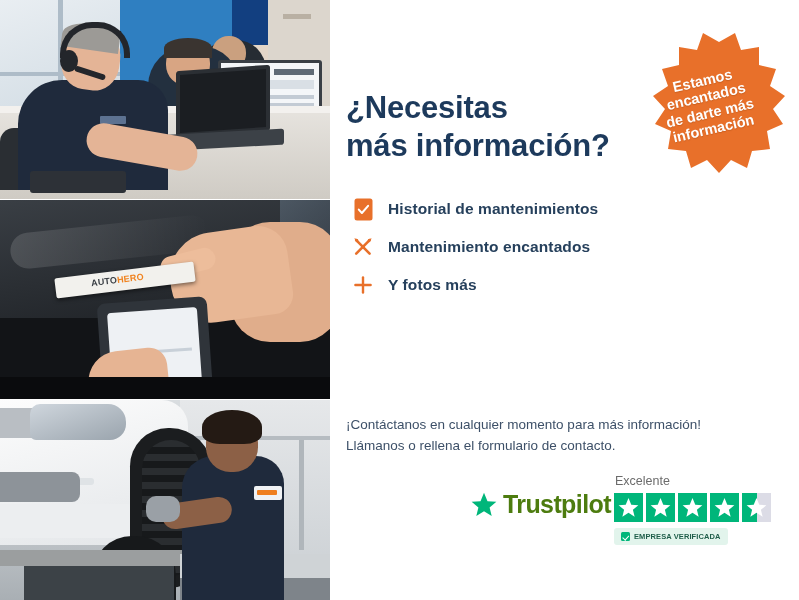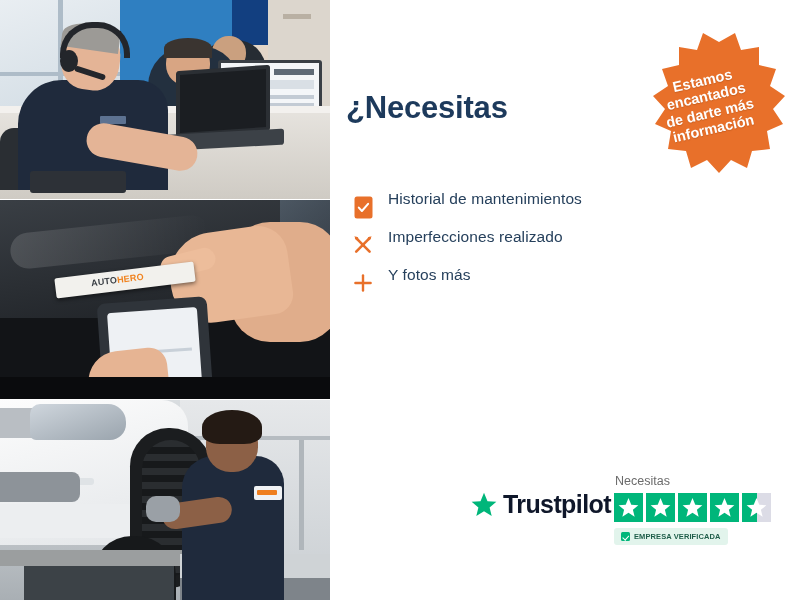--- a/index.html
+++ b/index.html
@@ -126,33 +126,33 @@
   .badge .headset{width:26px;height:22px;margin-bottom:1px;margin-top:4px;}
   .badge .btext{
     transform:rotate(-13deg);
     color:#fff;font-weight:bold;font-size:14.5px;line-height:1.13;text-align:center;
     text-shadow:0 1px 1px rgba(120,50,0,.25);width:124px;
   }
   .badge .btext span{display:block;}
 
   
   .features{position:absolute;left:16px;top:190px;width:330px;}
-  .frow{display:flex;align-items:flex-start;height:38px;margin-bottom:0;}
+  .frow{display:flex;align-items:center;height:38px;margin-bottom:0;font-weight:bold;}
   .fic{width:34px;height:34px;display:flex;align-items:center;justify-content:center;flex:0 0 34px;}
   .flabel{margin-left:8px;font-size:15.5px;color:#26405c;letter-spacing:.1px;}
 
   
   .contact{position:absolute;left:16px;top:400px;width:440px;color:#3d5068;font-size:13.5px;line-height:1.62;}
   .contact span{display:block;}
 
   
   .tp{position:absolute;left:140px;top:474px;width:320px;height:80px;}
   .tp .tplogo{position:absolute;left:0;top:16px;display:flex;align-items:center;}
   .tp .tplogo .tstar{width:28px;height:28px;margin-right:5px;}
-  .tp .tplogo .tword{font-size:25px;font-weight:bold;color:#0f172a;letter-spacing:-.6px;}
+  .tp .tplogo .tword{font-size:25px;font-weight:bold;color:#4d7c0f;letter-spacing:-.6px;}
   .tp .excel{position:absolute;left:145px;top:0px;font-size:12.5px;color:#6b6b6b;}
   .tp .stars{position:absolute;left:144px;top:19px;display:flex;gap:3px;}
   .tp .sbox{width:29px;height:29px;background:#00b67a;position:relative;}
   .tp .sbox.half{background:#dcdce6;}
   .tp .sbox.half::before{content:"";position:absolute;left:0;top:0;width:50%;height:100%;background:#00b67a;}
   .tp .sbox svg{position:absolute;left:3px;top:3px;}
   .tp .verif{
     position:absolute;left:144px;top:54px;height:17px;
     background:#e2f4ec;border-radius:3px;display:inline-flex;align-items:center;
     padding:0 7px;gap:4px;
@@ -256,20 +256,21 @@
         </div>
       <div class="marm"></div>
       <div class="glove"></div>
     </div>
   </div>
 
   <div class="content">
 
     <h1 class="heading">
       <span>¿Necesitas</span>
+      <span class="l2">más información?</span>
     </h1>
 
     <div class="badge">
       <svg width="158" height="158" viewBox="0 0 158 158">
         <path fill="#e8702a" d="M79 2 l11 14 16 -9 6 17 18 -3 0 18 17 4 -6 17 15 10 -12 13 10 15 -16 7 3 18 -18 2 -5 17 -16 -8 -12 13 -12 -13 -16 8 -5 -17 -18 -2 3 -18 -16 -7 10 -15 -12 -13 15 -10 -6 -17 17 -4 0 -18 18 3 6 -17 16 9 z"></path>
       </svg>
       <div class="bi">
         <svg class="headset" viewBox="0 0 26 22">
           <path d="M3 14 V11 a10 10 0 0 1 20 0 v3" fill="none" stroke="#ffffff" stroke-width="2.4" stroke-linecap="round"></path>
           <rect x="1.2" y="12.5" width="5.6" height="8" rx="2.6" fill="#ffffff"></rect>
@@ -301,48 +302,52 @@
           <svg width="24" height="24" viewBox="0 0 24 24">
             <g stroke="#e8702a" stroke-width="2.6" stroke-linecap="round">
               <path d="M5.2 5.2 L18.6 18.6"></path>
               <path d="M18.6 5.2 L5.2 18.6"></path>
             </g>
             <path d="M3.4 3.2 l3.6 1 0.6 3.2 -2.6 -0.4z" fill="#e8702a"></path>
             <path d="M20.6 3.2 l-3.6 1 -0.6 3.2 2.6 -0.4z" fill="#e8702a"></path>
             <circle cx="11.9" cy="11.9" r="1.9" fill="#e8702a"></circle>
           </svg>
         </span>
-        <span class="flabel">Imperfecciones realizado</span>
+        <span class="flabel">Mantenimiento encantados</span>
       </li>
 
 
 
       <li class="frow">
         <span class="fic">
           <svg width="22" height="22" viewBox="0 0 22 22">
             <g stroke="#e8702a" stroke-width="2.4" stroke-linecap="round">
               <path d="M11 3.4 V18.6"></path>
               <path d="M3.4 11 H18.6"></path>
             </g>
           </svg>
         </span>
         <span class="flabel">Y fotos más</span>
       </li>
     </ul>
 
+    <p class="contact">
+      <span>¡Contáctanos en cualquier momento para más información!</span>
+      <span>Llámanos o rellena el formulario de contacto.</span>
+    </p>
 
     <div class="tp">
       <div class="tplogo">
         <svg class="tstar" viewBox="0 0 24 24">
           <path fill="#00b67a" d="M12 1.6 l3 7.1 7.6 0.5 -5.8 4.9 1.8 7.4 -6.6 -4.1 -6.6 4.1 1.8 -7.4 -5.8 -4.9 7.6 -0.5z"></path>
         </svg>
         <span class="tword">Trustpilot</span>
       </div>
 
-      <div class="excel">Necesitas</div>
+      <div class="excel">Excelente</div>
 
       <div class="stars">
         <span class="sbox">
             <svg width="23" height="23" viewBox="0 0 24 24">
               <path fill="#fff" d="M12 2.2 l2.9 6.9 7.4 0.5 -5.7 4.8 1.8 7.2 -6.4 -4 -6.4 4 1.8 -7.2 -5.7 -4.8 7.4 -0.5z"></path>
             </svg>
           </span>
         <span class="sbox">
             <svg width="23" height="23" viewBox="0 0 24 24">
               <path fill="#fff" d="M12 2.2 l2.9 6.9 7.4 0.5 -5.7 4.8 1.8 7.2 -6.4 -4 -6.4 4 1.8 -7.2 -5.7 -4.8 7.4 -0.5z"></path>

